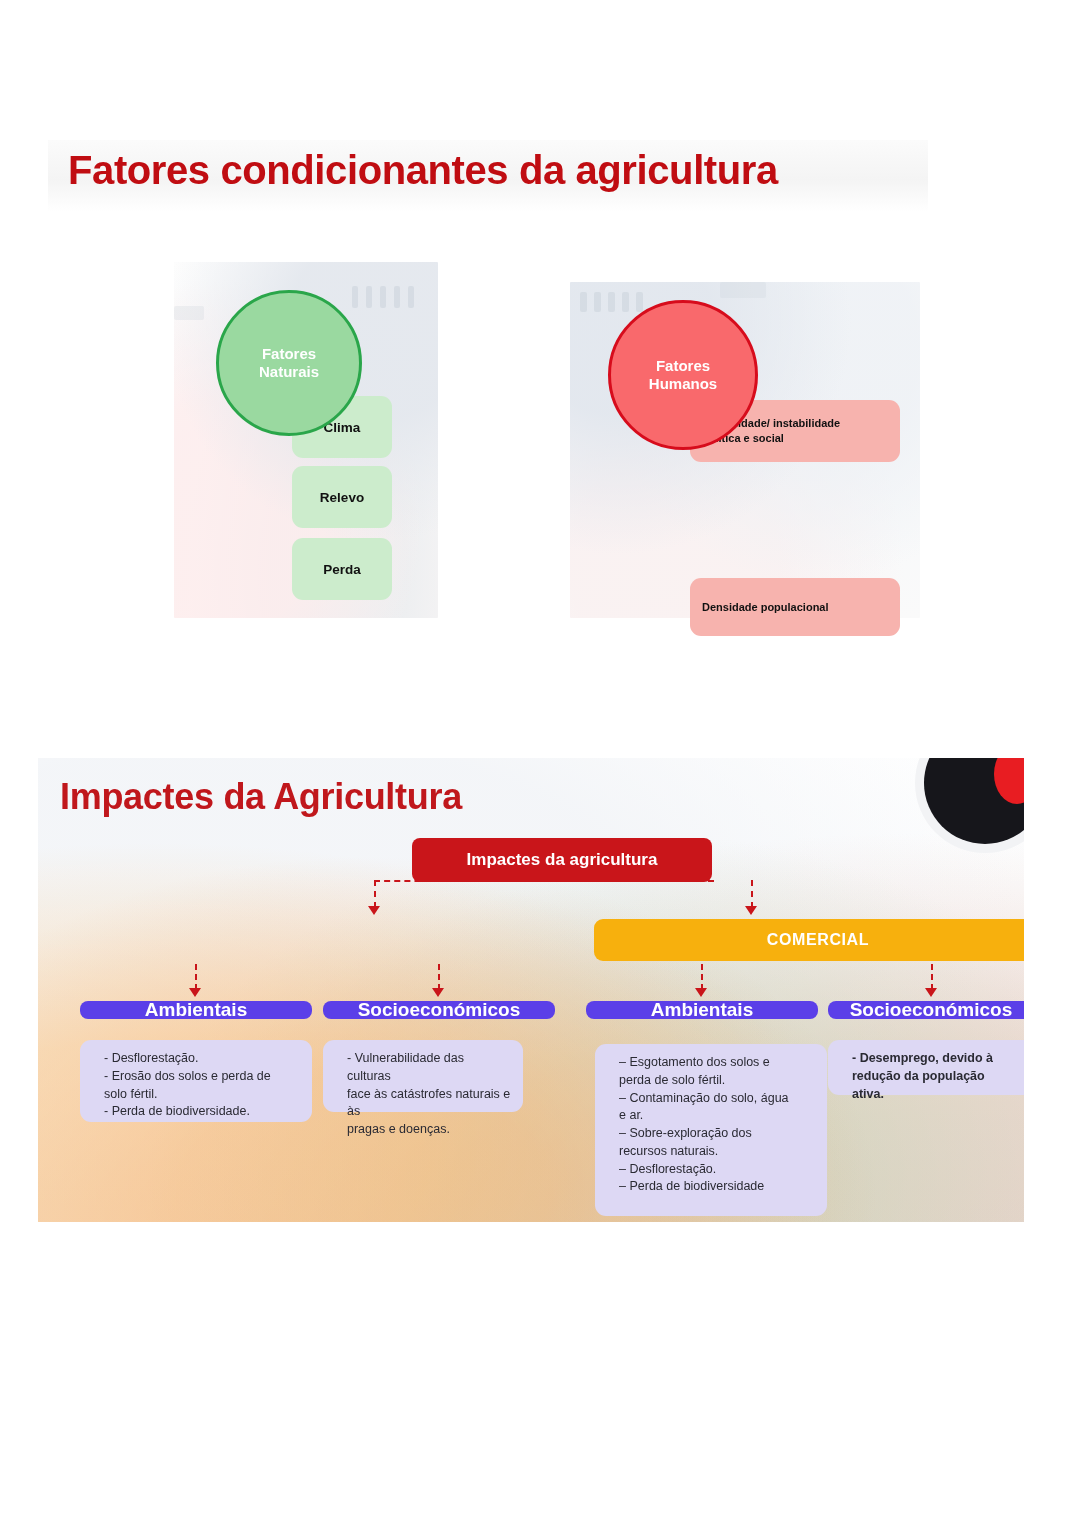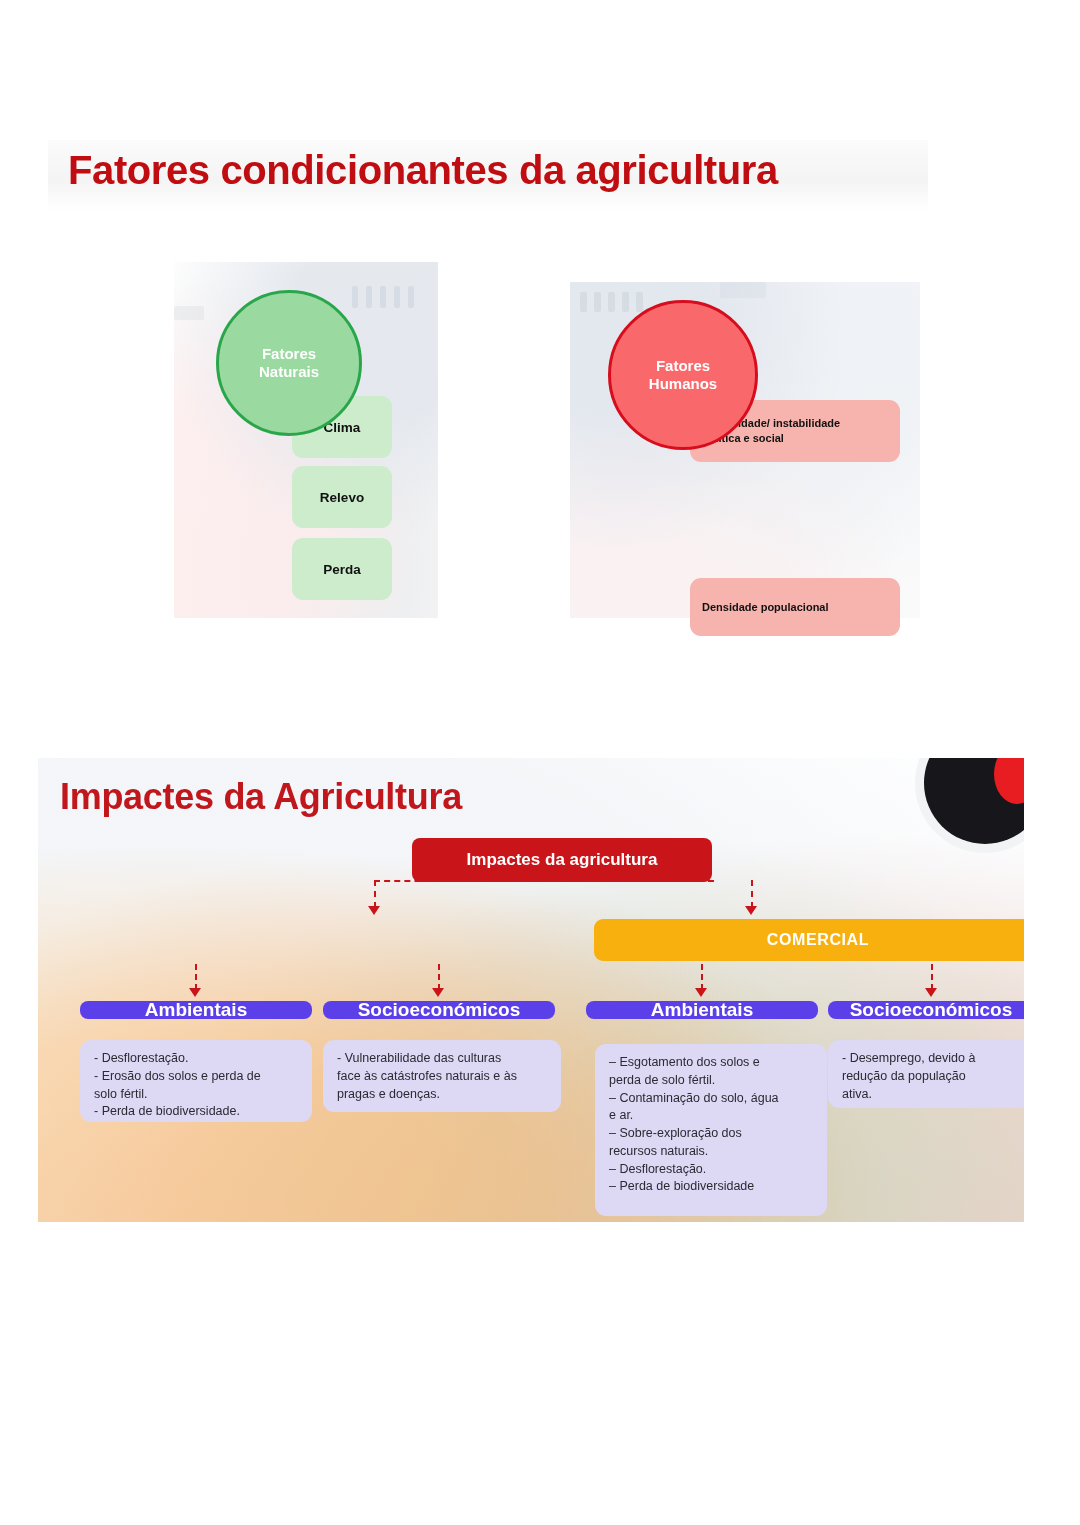--- a/index.html
+++ b/index.html
@@ -216,30 +216,30 @@
   #box-fam-amb  { left: 42px;  top: 243px; width: 232px; }
   #box-fam-soc  { left: 285px; top: 243px; width: 232px; }
   #box-com-amb  { left: 548px; top: 243px; width: 232px; }
   #box-com-soc  { left: 790px; top: 243px; width: 206px; }
 
   .box-text {
     position: absolute;
     box-sizing: border-box;
     background: #ddd8f4;
     border-radius: 11px;
-    padding: 10px 12px 10px 14px;
+    padding: 10px 12px 10px 24px;
     font-size: 12.5px;
     line-height: 1.42;
     color: #2a2a33;
     z-index: 4;
   }
   #txt-fam-amb { left: 42px;  top: 282px; width: 232px; height: 82px; }
-  #txt-fam-soc { left: 285px; top: 282px; width: 238px; height: 72px; }
+  #txt-fam-soc { left: 285px; top: 282px; width: 200px; height: 72px; }
   #txt-com-amb { left: 557px; top: 286px; width: 232px; height: 172px; }
-  #txt-com-soc { left: 790px; top: 282px; width: 206px; height: 68px; }
+  #txt-com-soc { left: 790px; top: 282px; width: 206px; height: 55px; font-weight: bold; }
   .box-text span { display: block; }
 
   
   .conn {
     position: absolute;
     z-index: 3;
   }
   .conn-h {
     border-top: 2.5px dashed #c9151a;
     height: 0;

